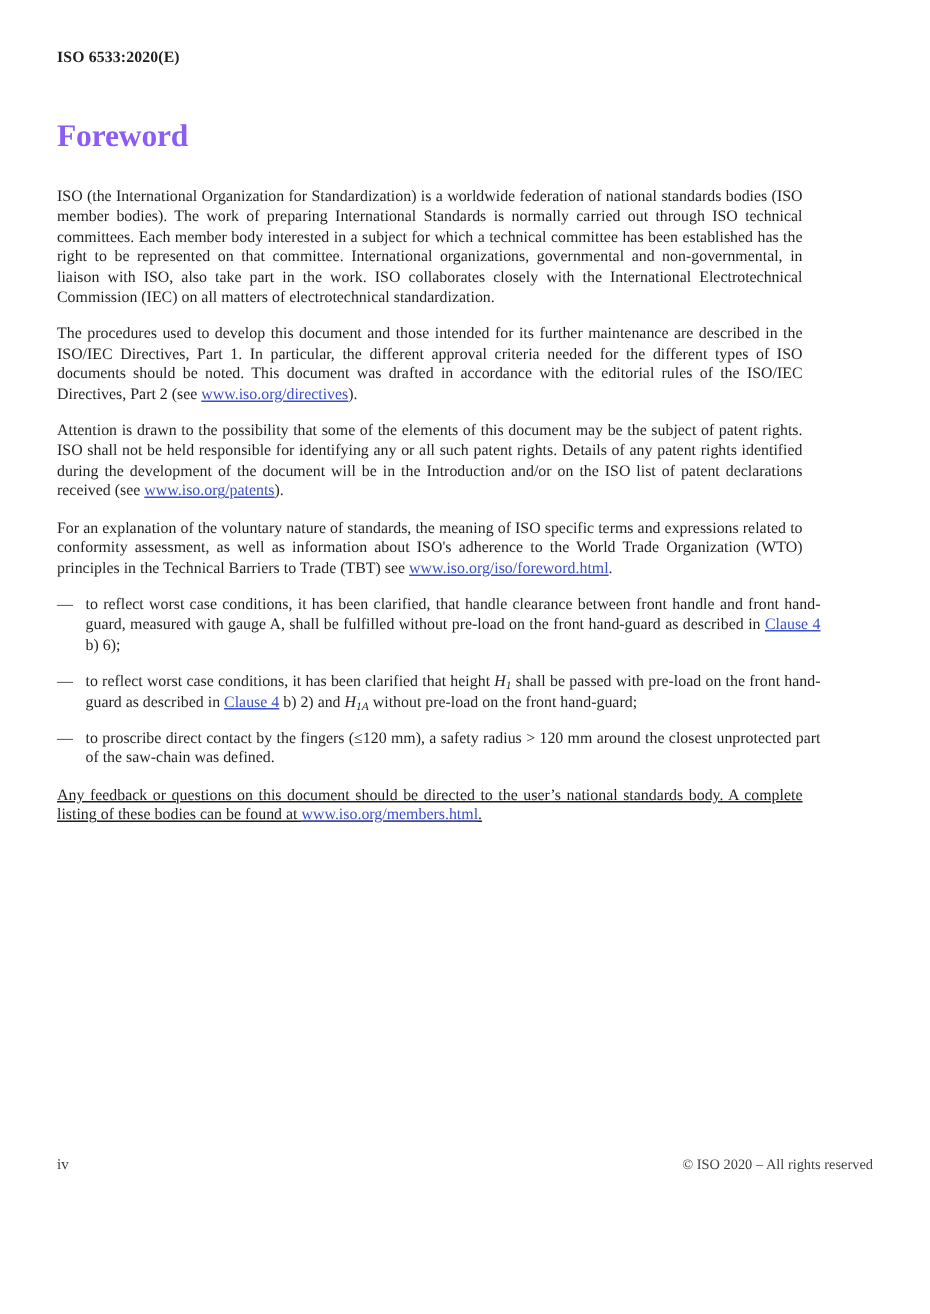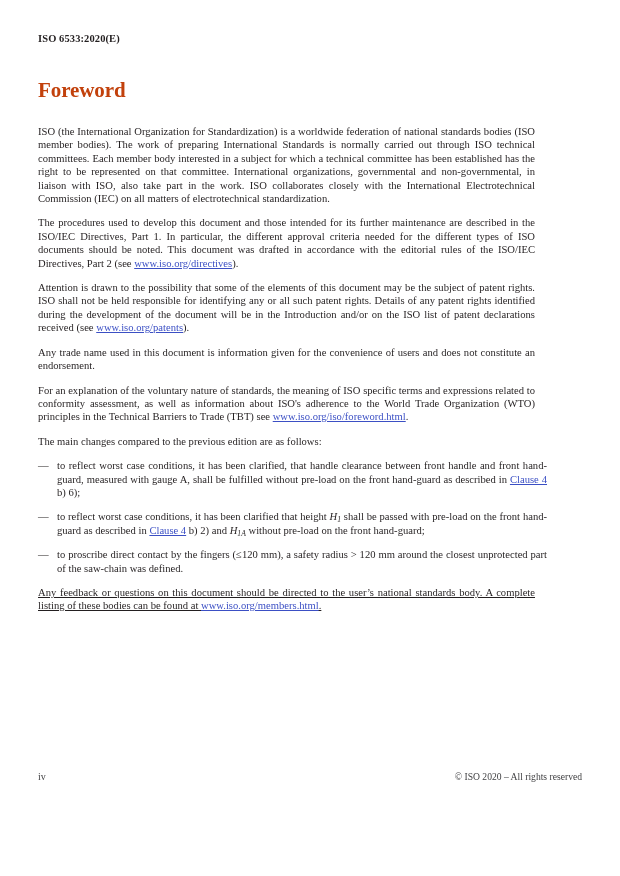--- a/index.html
+++ b/index.html
@@ -30,21 +30,21 @@
     position: absolute;
     left: 38px;
     top: 78px;
     width: 509px;
   }
   h1.title {
     font-size: 21px;
     font-weight: bold;
     margin: 0 0 22px 0;
     letter-spacing: -0.1px;
-    color: #c2410c;
+    color: #8b5cf6;
   }
   p.body-par {
     font-size: 10.6px;
     line-height: 13.4px;
     text-align: justify;
     text-justify: inter-word;
     margin: 0 12px 11px 0;
     color: #231f20;
     hyphens: manual;
   }
@@ -119,27 +119,25 @@
   <div class="content">
 
     <h1 class="title">Foreword</h1>
 
     <p class="body-par">ISO (the International Organization for Standardization) is a worldwide federation of national standards bodies (ISO member bodies). The work of preparing International Standards is normally carried out through ISO technical committees. Each member body interested in a subject for which a technical committee has been established has the right to be represented on that committee. International organizations, governmental and non-governmental, in liaison with ISO, also take part in the work. ISO collaborates closely with the International Electrotechnical Commission (IEC) on all matters of electrotechnical standardization.</p>
 
     <p class="body-par"><span>The procedures used to develop this document and those intended for its further maintenance are described in the ISO/IEC Directives, Part 1. In particular, the different approval criteria needed for the different types of ISO documents should be noted. This document was drafted in accordance with the editorial rules of the ISO/IEC Directives, Part 2 (see </span><a class="lnk" href="#">www.iso.org/directives</a><span>).</span></p>
 
     <p class="body-par"><span>Attention is drawn to the possibility that some of the elements of this document may be the subject of patent rights. ISO shall not be held responsible for identifying any or all such patent rights. Details of any patent rights identified during the development of the document will be in the Introduction and/or on the ISO list of patent declarations received (see </span><a class="lnk" href="#">www.iso.org/patents</a><span>).</span></p>
 
-    <p class="body-par">Any trade name used in this document is information given for the convenience of users and does not constitute an endorsement.</p>
 
     <p class="body-par"><span>For an explanation of the voluntary nature of standards, the meaning of ISO specific terms and expressions related to conformity assessment, as well as information about ISO's adherence to the World Trade Organization (WTO) principles in the Technical Barriers to Trade (TBT) see </span><a class="lnk" href="#">www.iso.org/iso/foreword.html</a><span>.</span></p>
 
 
 
-    <p class="body-par">The main changes compared to the previous edition are as follows:</p>
 
     <ul class="dash-list">
 
       <li class="dash-item">
         <span class="marker">—</span><span>to reflect worst case conditions, it has been clarified, that handle clearance between front handle and front hand-guard, measured with gauge A, shall be fulfilled without pre-load on the front hand-guard as described in </span><a class="lnk" href="#">Clause 4</a><span> b) 6);</span>
       </li>
 
       <li class="dash-item">
         <span class="marker">—</span><span>to reflect worst case conditions, it has been clarified that height </span><var><span>H</span><sub>1</sub></var><span> shall be passed with pre-load on the front hand-guard as described in </span><a class="lnk" href="#">Clause 4</a><span> b) 2) and </span><var><span>H</span><sub>1A</sub></var><span> without pre-load on the front hand-guard;</span>
       </li>

